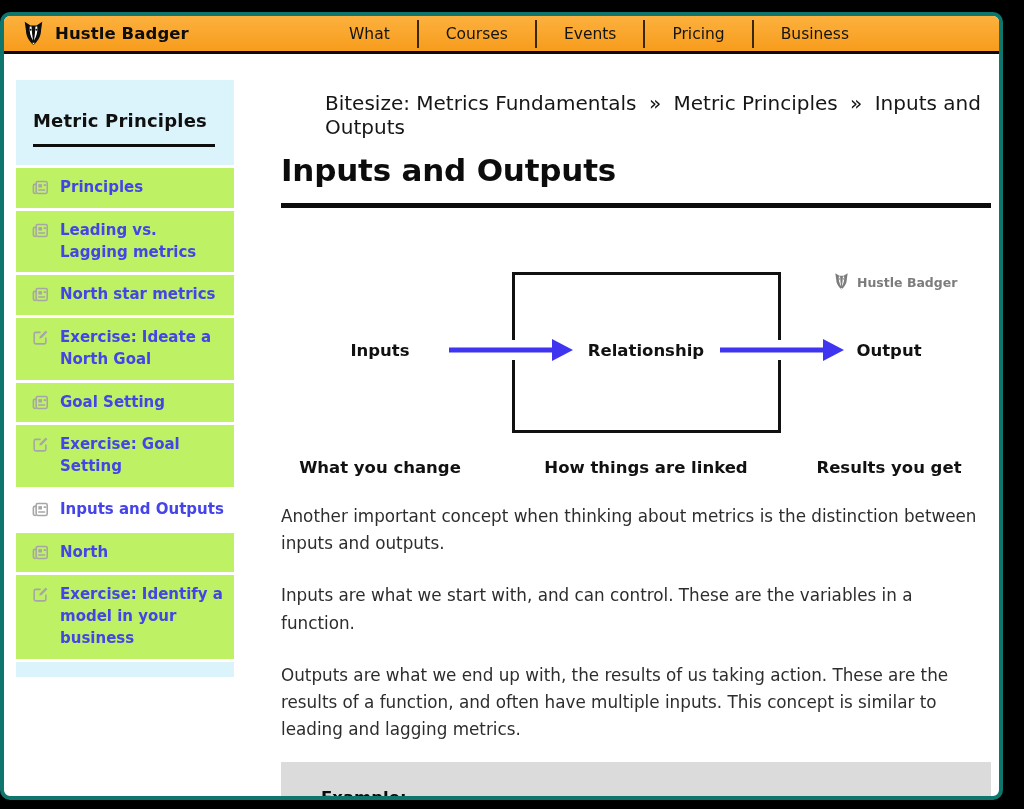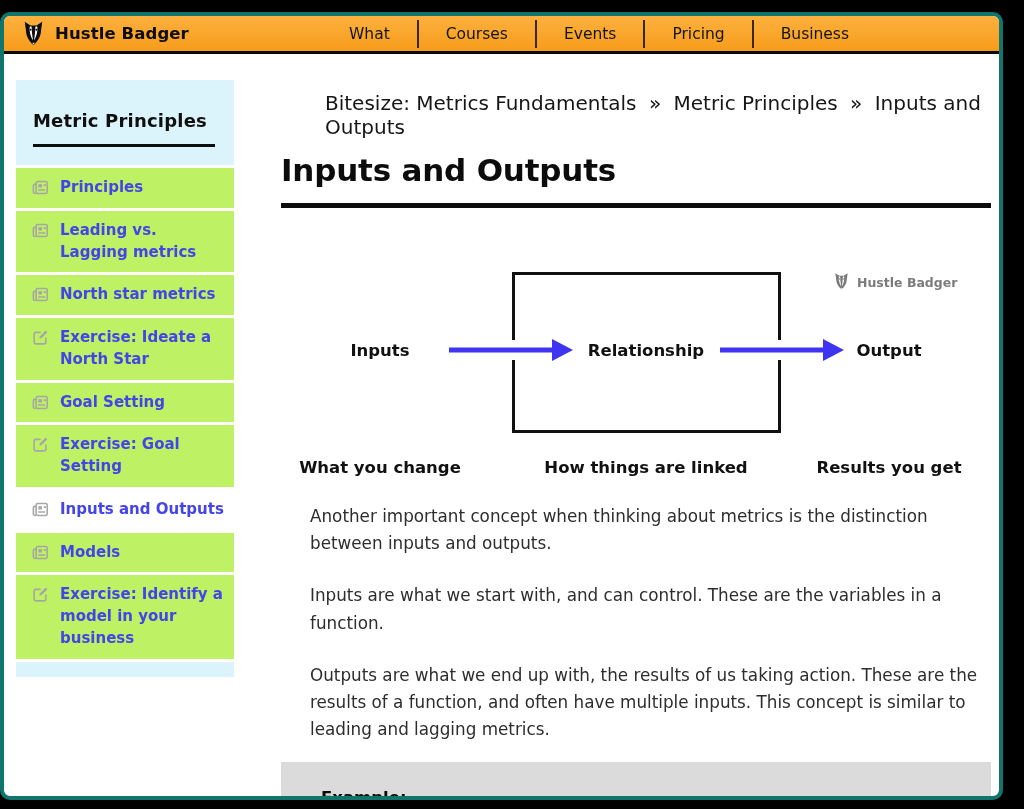--- a/index.html
+++ b/index.html
@@ -42,21 +42,21 @@
 
   
   .main { position: absolute; left: 277px; top: 62px; width: 710px; }
   .breadcrumb { margin-top: 13px; font-size: 20px; color: #161616; margin-left: 44px; }
   .breadcrumb .sep { padding: 0 6px; }
   .crumb { cursor: pointer; }
   .page-title { margin-top: 13px; font-size: 31px; font-weight: 800; color: #0c0c0c; letter-spacing: -.2px; }
   .title-rule { margin-top: 15px; height: 5px; background: #0c0c0c; }
 
   .diagram { display: block; margin-top: 0; }
-  .para { font-size: 16.8px; line-height: 1.62; color: #2d2d2d; margin-top: 25px; max-width: 706px; margin-left: 29px; }
+  .para { font-size: 16.8px; line-height: 1.62; color: #2d2d2d; margin-top: 25px; max-width: 706px; }
   .example-box { margin-top: 19px; background: #DBDBDB; height: 80px; padding: 26px 0 0 40px; }
   .example-label { font-size: 16.5px; font-weight: 700; color: #0c0c0c; }
 </style>
 </head>
 <body>
 
 <svg width="0" height="0" style="position:absolute">
   <defs>
     <symbol id="badger" viewBox="0 0 40 40">
       <path d="M7 2.5 L15.5 8 H24.5 L33 2.5 L31.2 15 C31.2 23.5 27 30.5 20 37 C13 30.5 8.8 23.5 8.8 15 Z" fill="currentColor"></path>
@@ -127,21 +127,21 @@
     <div class="sb-item">
       <svg>
           <use href="#icon-article"></use>
         </svg>
       <span class="sb-label">North star metrics</span>
     </div>
     <div class="sb-item">
       <svg>
           <use href="#icon-exercise"></use>
         </svg>
-      <span class="sb-label">Exercise: Ideate a North Star</span>
+      <span class="sb-label">Exercise: Ideate a North Goal</span>
     </div>
     <div class="sb-item">
       <svg>
           <use href="#icon-article"></use>
         </svg>
       <span class="sb-label">Goal Setting</span>
     </div>
     <div class="sb-item">
       <svg>
           <use href="#icon-exercise"></use>
@@ -151,21 +151,21 @@
     <div class="sb-item active">
       <svg>
           <use href="#icon-article"></use>
         </svg>
       <span class="sb-label">Inputs and Outputs</span>
     </div>
     <div class="sb-item">
       <svg>
           <use href="#icon-article"></use>
         </svg>
-      <span class="sb-label">Models</span>
+      <span class="sb-label">North</span>
     </div>
     <div class="sb-item">
       <svg>
           <use href="#icon-exercise"></use>
         </svg>
       <span class="sb-label">Exercise: Identify a model in your business</span>
     </div>
     <div class="sb-tail"></div>
   </div>
 

